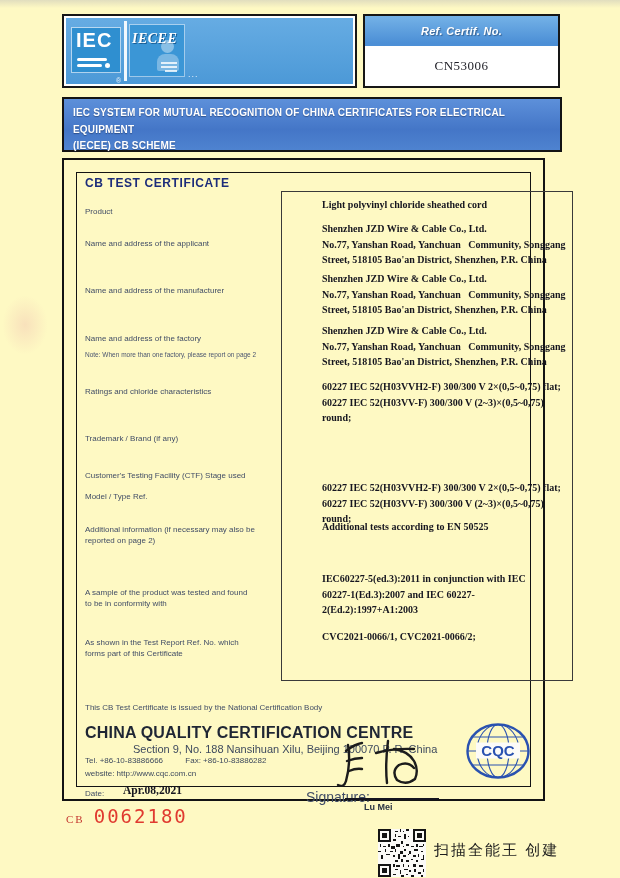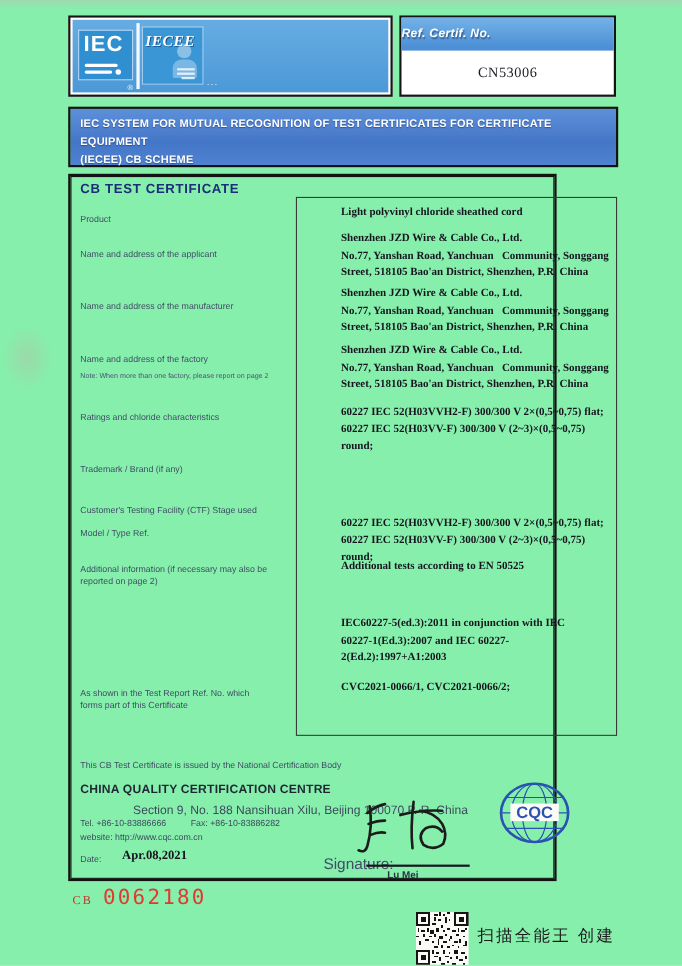--- a/index.html
+++ b/index.html
@@ -1,16 +1,16 @@
 <!DOCTYPE html>
 <html><head>
 <meta charset="utf-8">
 <style>
   html,body{margin:0;padding:0;}
-  .page{position:relative;width:620px;height:878px;background:#86efac;font-family:"Liberation Sans",sans-serif;overflow:hidden;}
+  .page{position:relative;width:620px;height:878px;background:#fef9c3;font-family:"Liberation Sans",sans-serif;overflow:hidden;}
   .page::before{content:"";position:absolute;left:0;top:0;right:0;height:8px;background:linear-gradient(180deg,rgba(190,188,184,.45),rgba(190,188,184,0));pointer-events:none;}
   .smudge{position:absolute;left:2px;top:295px;width:46px;height:60px;background:radial-gradient(ellipse at center,rgba(228,140,160,.22),rgba(228,140,160,0) 70%);}
 
   
   .logo-box{position:absolute;left:62px;top:14px;width:295px;height:74px;border:2px solid #161616;background:#fff;padding:2px;box-sizing:border-box;}
   .logo-strip{position:relative;width:100%;height:100%;background:linear-gradient(180deg,#66ace3,#4c99d7);}
   .iec-square{position:absolute;left:6px;top:10px;width:48px;height:44px;background:#2f8fd0;box-shadow:0 0 0 1px rgba(255,255,255,.55);}
   .iec-text{position:absolute;left:4px;top:1px;font-weight:bold;font-size:20px;letter-spacing:1px;color:#fff;}
   .iec-bar1{position:absolute;left:5px;bottom:11px;width:30px;height:3px;background:#fff;border-radius:2px;}
   .iec-bar2{position:absolute;left:5px;bottom:5px;width:25px;height:3px;background:#fff;border-radius:2px;}
@@ -20,44 +20,44 @@
   .iecee-text{position:absolute;left:2px;top:6px;font-family:"Liberation Serif",serif;font-style:italic;font-weight:bold;font-size:14px;color:#fff;text-shadow:1px 1px 0 #1a5c94;letter-spacing:.5px;}
   .iecee-head{position:absolute;right:10px;top:15px;width:13px;height:13px;border-radius:50%;background:rgba(255,255,255,.40);}
   .iecee-body{position:absolute;right:5px;top:29px;width:22px;height:17px;border-radius:8px 8px 2px 2px;background:rgba(255,255,255,.32);}
   .iecee-b1,.iecee-b2,.iecee-b3{position:absolute;right:7px;height:2px;width:16px;background:rgba(255,255,255,.8);}
   .iecee-b1{bottom:12px;}.iecee-b2{bottom:8px;}.iecee-b3{bottom:4px;width:12px;}
   .reg-mark{position:absolute;left:50px;bottom:0px;font-size:7px;color:#eaf3fb;}
   .tm-mark{position:absolute;left:122px;bottom:5px;font-size:9px;color:#e2eefa;letter-spacing:1px;}
 
   
   .ref-box{position:absolute;left:363px;top:14px;width:197px;height:74px;border:2px solid #161616;background:#fff;box-sizing:border-box;}
-  .ref-head{height:30px;background:linear-gradient(180deg,#74b2e7 0%,#4c8fd6 90%);display:flex;align-items:center;justify-content:flex-start;}
+  .ref-head{height:30px;background:linear-gradient(180deg,#74b2e7 0%,#4c8fd6 90%);display:flex;align-items:center;justify-content:center;}
   .ref-label{color:#fff;font-weight:bold;font-style:italic;font-size:11px;text-shadow:1px 1px 1px rgba(35,60,95,.6);letter-spacing:.3px;}
   .ref-value{height:40px;display:flex;align-items:center;justify-content:center;font-family:"Liberation Serif",serif;font-size:13px;color:#1c1c24;letter-spacing:.5px;}
 
   
   .banner{position:absolute;left:62px;top:97px;width:500px;height:55px;border:2px solid #131313;box-sizing:border-box;background:linear-gradient(180deg,#5d90da 0%,#4476c7 60%,#4e83d0 100%);color:#fff;font-weight:bold;font-size:10px;line-height:1.65;padding:6px 9px;white-space:pre-line;text-shadow:0 1px 1px rgba(20,40,80,.5);letter-spacing:.2px;}
 
   
-  .main-box{position:absolute;left:62px;top:158px;width:444px;height:643px;border:2px solid #131313;padding:0;box-sizing:border-box;}
+  .main-box{position:absolute;left:62px;top:158px;width:483px;height:643px;border:2px solid #131313;padding:12px;box-sizing:border-box;}
   .main-inner{position:relative;width:100%;height:100%;border:1px solid #131313;box-sizing:border-box;}
   .title{position:absolute;left:8px;top:3px;font-size:12px;font-weight:bold;color:#1d2d7a;letter-spacing:.6px;}
 
   .lbl{position:absolute;left:8px;width:192px;font-size:8px;color:#414d66;line-height:1.4;white-space:pre-line;}
   .lb-0{top:33px;} .lb-1{top:65px;} .lb-2{top:112px;} .lb-3{top:160px;} .lb-4{top:213px;}
   .lb-5{top:260px;} .lb-6{top:297px;} .lb-7{top:318px;} .lb-8{top:351px;} .lb-9{top:414px;} .lb-10{top:464px;}
   .note{position:absolute;left:8px;top:178px;width:200px;font-size:6.5px;color:#4a5570;}
 
   .valbox{position:absolute;left:204px;top:18px;width:292px;height:490px;border:1px solid #3a3a3a;box-sizing:border-box;}
   .val{position:absolute;left:8px;right:5px;font-family:"Liberation Serif",serif;font-weight:bold;font-size:10px;color:#15151f;line-height:1.55;white-space:pre-wrap;margin-left:32px;}
   .v-0{top:5px;} .v-1{top:29px;} .v-2{top:79px;} .v-3{top:131px;} .v-4{top:187px;}
   .v-7{top:288px;} .v-8{top:327px;} .v-9{top:379px;} .v-10{top:437px;}
 
   .issued{position:absolute;left:8px;top:530px;font-size:8px;color:#414d66;}
-  .ncb-name{position:absolute;left:8px;top:551px;font-size:11px;font-weight:bold;color:#1f2634;letter-spacing:.2px;}
+  .ncb-name{position:absolute;left:8px;top:551px;font-size:16px;font-weight:bold;color:#1f2634;letter-spacing:.2px;}
   .ncb-addr{position:absolute;left:8px;top:570px;font-size:11px;color:#3e4a5e;margin-left:48px;}
   .ncb-tel{position:absolute;left:8px;top:583px;font-size:8px;color:#3e4a5e;}
   .ncb-tel .fax{margin-left:20px;}
   .ncb-web{position:absolute;left:8px;top:596px;font-size:8px;color:#3e4a5e;}
   .date-label{position:absolute;left:8px;top:616px;font-size:8px;color:#414d66;}
   .date-value{position:absolute;left:46px;top:611px;font-family:"Liberation Serif",serif;font-weight:bold;font-size:11.5px;color:#15151f;}
   .sig-label{position:absolute;left:229px;top:616px;font-size:14px;color:#414d66;}
   .sig-line{position:absolute;left:268px;top:625px;width:94px;height:2px;background:#15151f;}
   .sig-name{position:absolute;left:287px;top:629px;font-size:9px;font-weight:bold;color:#2a3342;}
   .sig-svg{position:absolute;left:255px;top:558px;width:115px;height:62px;}
@@ -98,38 +98,40 @@
     </div>
   </div>
 
   <div class="ref-box">
     <div class="ref-head">
       <span class="ref-label">Ref. Certif. No.</span>
     </div>
     <div class="ref-value">CN53006</div>
   </div>
 
-  <div class="banner">IEC SYSTEM FOR MUTUAL RECOGNITION OF TEST CERTIFICATES FOR CERTIFICATE EQUIPMENT
+  <div class="banner">IEC SYSTEM FOR MUTUAL RECOGNITION OF CHINA CERTIFICATES FOR ELECTRICAL EQUIPMENT
 (IECEE) CB SCHEME</div>
 
   <div class="main-box">
     <div class="main-inner">
       <div class="title">CB TEST CERTIFICATE</div>
 
       <div class="lbl lb-0">Product</div>
       <div class="lbl lb-1">Name and address of the applicant</div>
       <div class="lbl lb-2">Name and address of the manufacturer</div>
       <div class="lbl lb-3">Name and address of the factory</div>
       <div class="note">Note: When more than one factory, please report on page 2</div>
       <div class="lbl lb-4">Ratings and chloride characteristics</div>
       <div class="lbl lb-5">Trademark / Brand (if any)</div>
       <div class="lbl lb-6">Customer's Testing Facility (CTF) Stage used</div>
       <div class="lbl lb-7">Model / Type Ref.</div>
       <div class="lbl lb-8">Additional information (if necessary may also be
 reported on page 2)</div>
+      <div class="lbl lb-9">A sample of the product was tested and found
+to be in conformity with</div>
       <div class="lbl lb-10">As shown in the Test Report Ref. No. which
 forms part of this Certificate</div>
 
       <div class="valbox">
         <div class="val v-0">Light polyvinyl chloride sheathed cord</div>
         <div class="val v-1">Shenzhen JZD Wire &amp; Cable Co., Ltd.
 No.77, Yanshan Road, Yanchuan   Community, Songgang
 Street, 518105 Bao'an District, Shenzhen, P.R. China</div>
         <div class="val v-2">Shenzhen JZD Wire &amp; Cable Co., Ltd.
 No.77, Yanshan Road, Yanchuan   Community, Songgang

